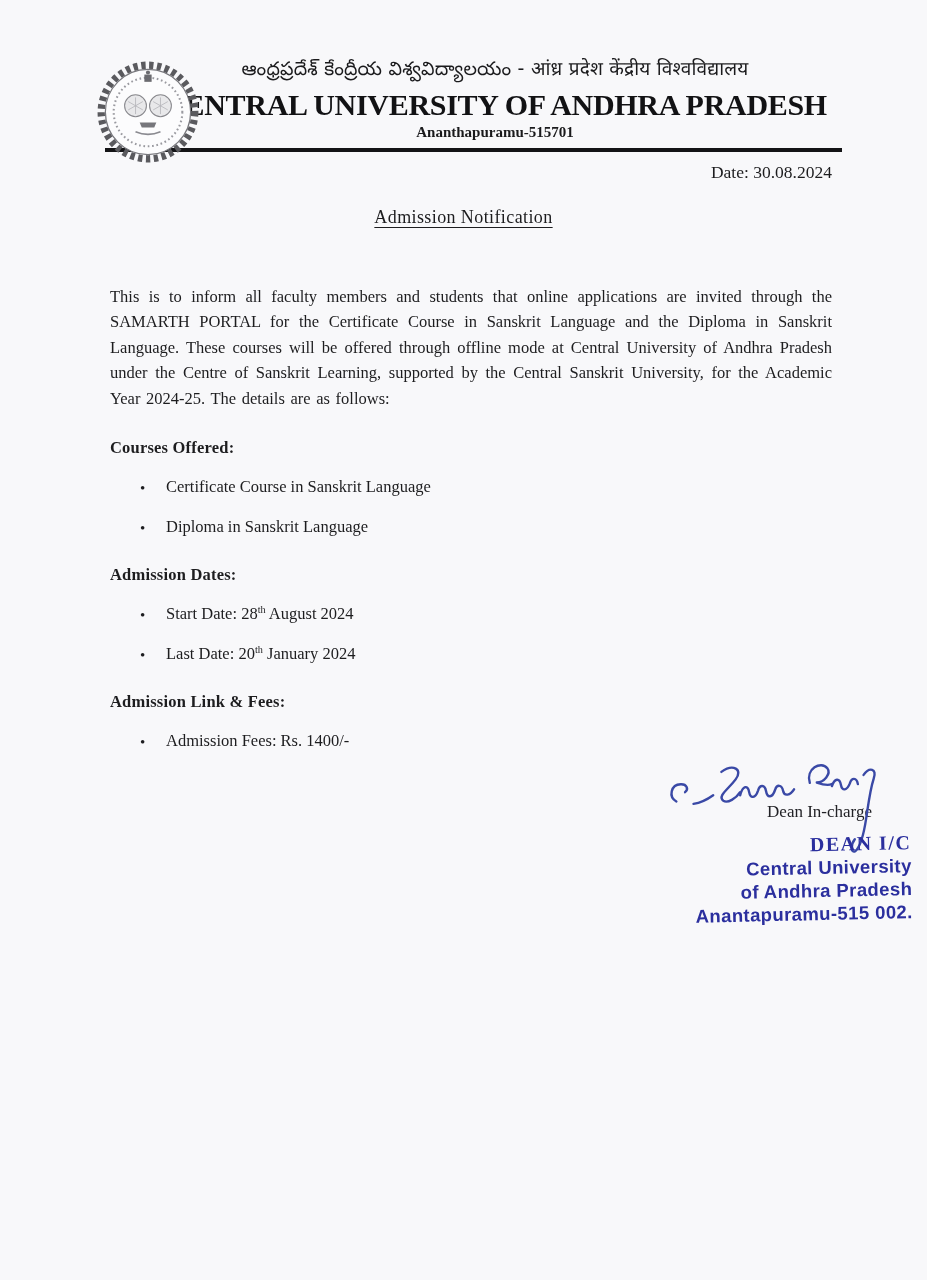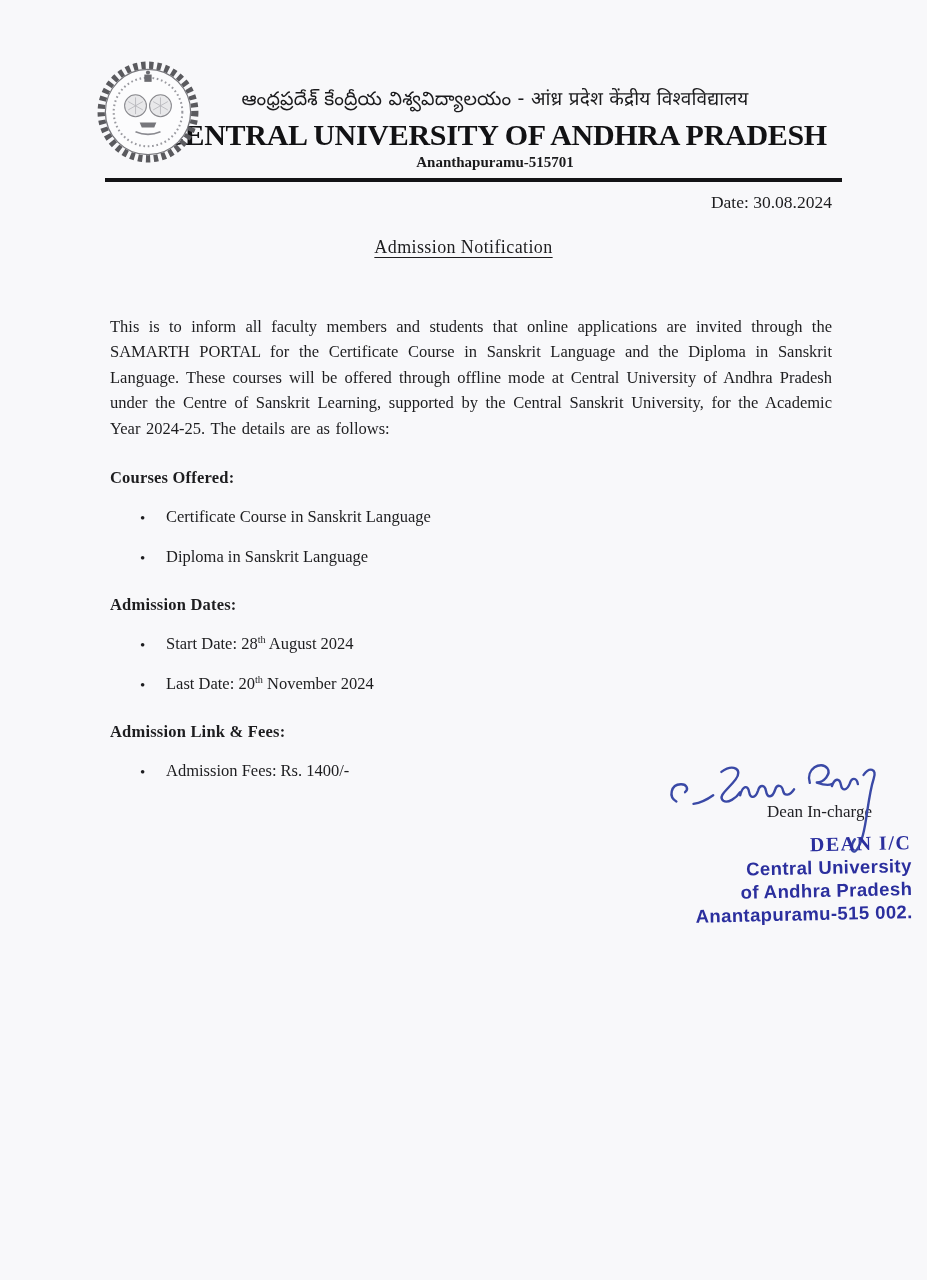--- a/index.html
+++ b/index.html
@@ -10,21 +10,21 @@
     position: relative;
     width: 927px;
     height: 1280px;
     margin: 0 auto;
     background: #f8f8fa;
     color: #1d1d1f;
     overflow: hidden;
   }
 
   
-  .letterhead { position: relative; padding-top: 85px; }
+  .letterhead { position: relative; padding-top: 55px; }
 
   .seal {
     position: absolute;
     left: 96px; top: 60px;
     width: 104px; height: 104px;
   }
 
   .head-text {
     margin-left: 150px;
     width: 690px;
@@ -213,21 +213,21 @@
   </ul>
 
   <h3 class="section-heading">Admission Dates:</h3>
   <ul class="bullet-list">
     <li>
       <span class="bullet"></span>
       <span>Start Date: 28</span><sup>th</sup><span> August 2024</span>
     </li>
     <li>
       <span class="bullet"></span>
-      <span>Last Date: 20</span><sup>th</sup><span> November 2024</span>
+      <span>Last Date: 20</span><sup>th</sup><span> January 2024</span>
     </li>
   </ul>
 
   <h3 class="section-heading">Admission Link &amp; Fees:</h3>
   <ul class="bullet-list">
     <li>
       <span class="bullet"></span>
       <span>Admission Fees: Rs. 1400/-</span>
     </li>
   </ul>

